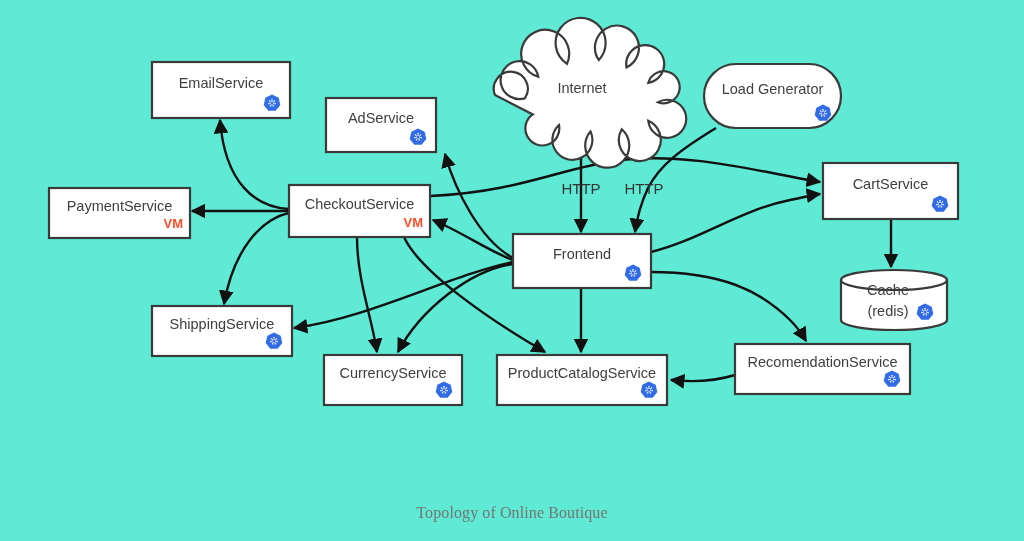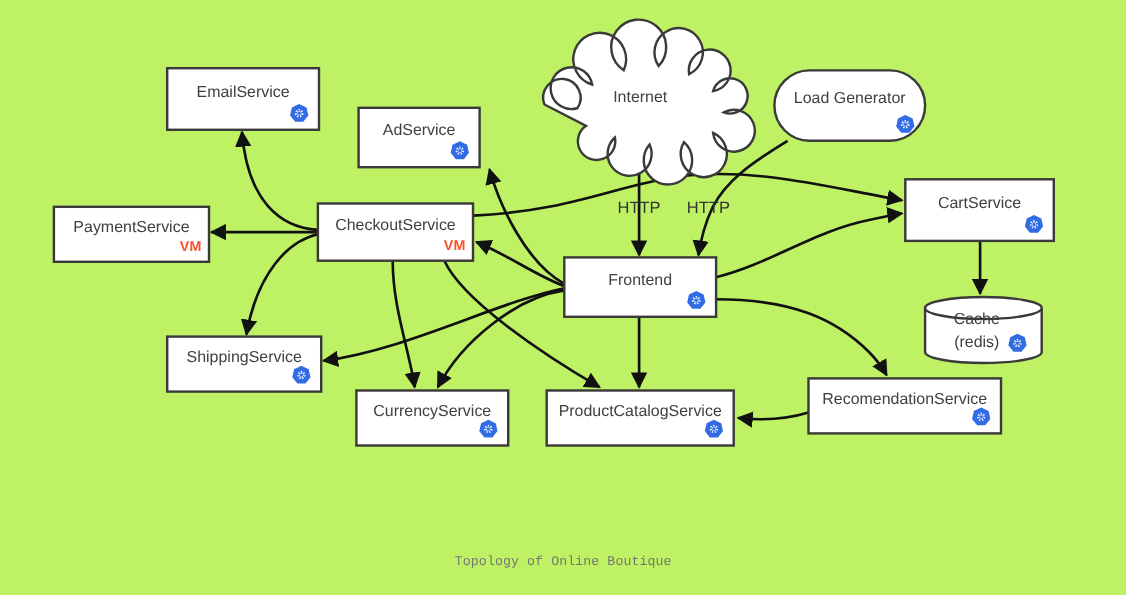--- a/index.html
+++ b/index.html
@@ -3,42 +3,42 @@
 <meta charset="utf-8">
 <title>Topology of Online Boutique</title>
 <style>
   html,body{margin:0;padding:0;background:#ffffff;}
   body{
     width:1024px;height:541px;
     font-family:"Liberation Sans","DejaVu Sans",sans-serif;
     -webkit-font-smoothing:antialiased;
     overflow:hidden;
   }
-  #diagram-root{position:relative;width:1024px;height:541px;background:#bef264;}
+  #diagram-root{position:relative;width:1024px;height:541px;background:#5eead4;}
   svg#topology{position:absolute;left:0;top:0;width:1024px;height:541px;display:block;}
   .node-shape{fill:#ffffff;stroke:#3a3a3a;stroke-width:2.2;}
   .edge{fill:none;stroke:#111111;stroke-width:2.4;stroke-linecap:butt;}
   .node-label{
     font-family:"Liberation Sans","DejaVu Sans",sans-serif;
     font-size:14.5px;fill:#404040;text-anchor:middle;dominant-baseline:middle;
   }
   .edge-label{
     font-family:"Liberation Sans","DejaVu Sans",sans-serif;
     font-size:15px;fill:#333333;text-anchor:middle;dominant-baseline:middle;
   }
   .vm-badge{
     font-family:"Liberation Sans","DejaVu Sans",sans-serif;
     font-size:13px;font-weight:bold;fill:#f8512a;text-anchor:end;dominant-baseline:middle;
   }
   .k8s-outer{fill:#326CE5;}
   .k8s-inner{fill:#ffffff;}
   .caption{
     position:absolute;left:0;right:0;top:504px;text-align:center;
-    font-family:Liberation Mono, monospace;
-    font-size:12px;color:#757575;letter-spacing:.1px;
+    font-family:Liberation Serif, serif;
+    font-size:16px;color:#757575;letter-spacing:.1px;
   }
 </style>
 </head>
 <body>
 
 <div id="diagram-root">
 
   <svg id="topology" viewBox="0 0 1024 541">
     <defs>
       <marker id="arrow" viewBox="0 0 10 10" refX="9" refY="5" markerWidth="6.2" markerHeight="6.2" orient="auto-start-reverse" markerUnits="strokeWidth">

